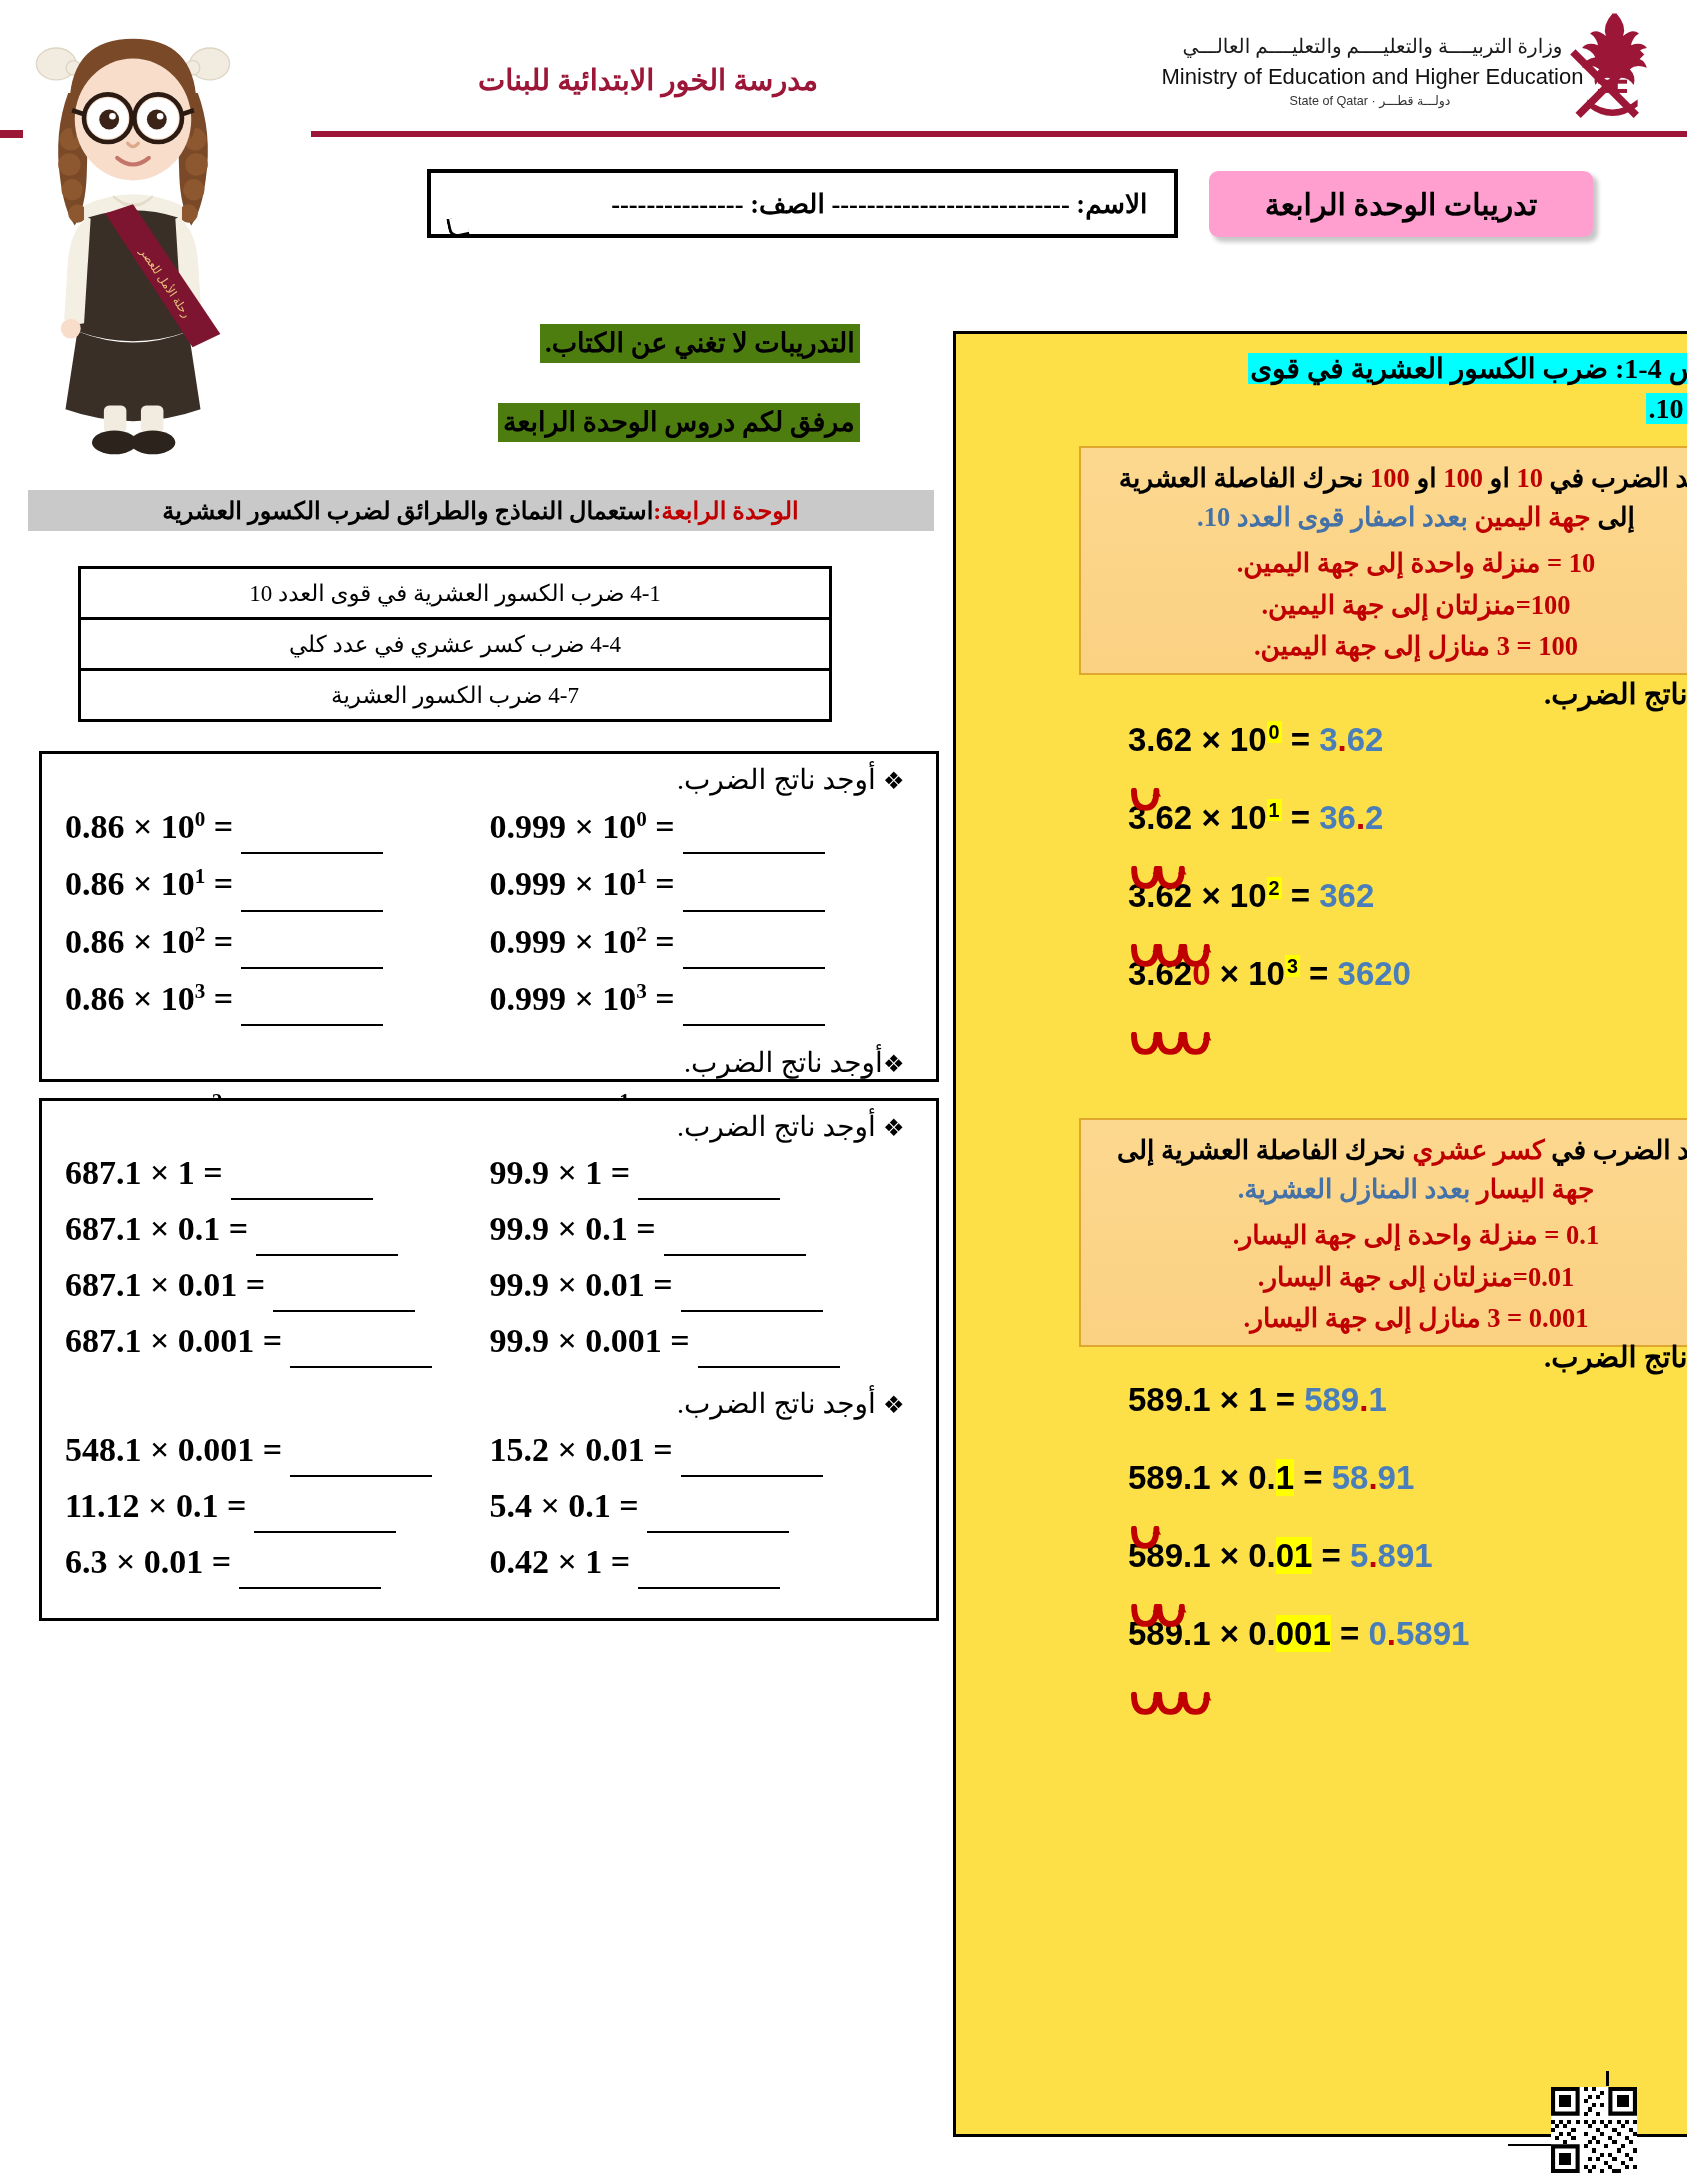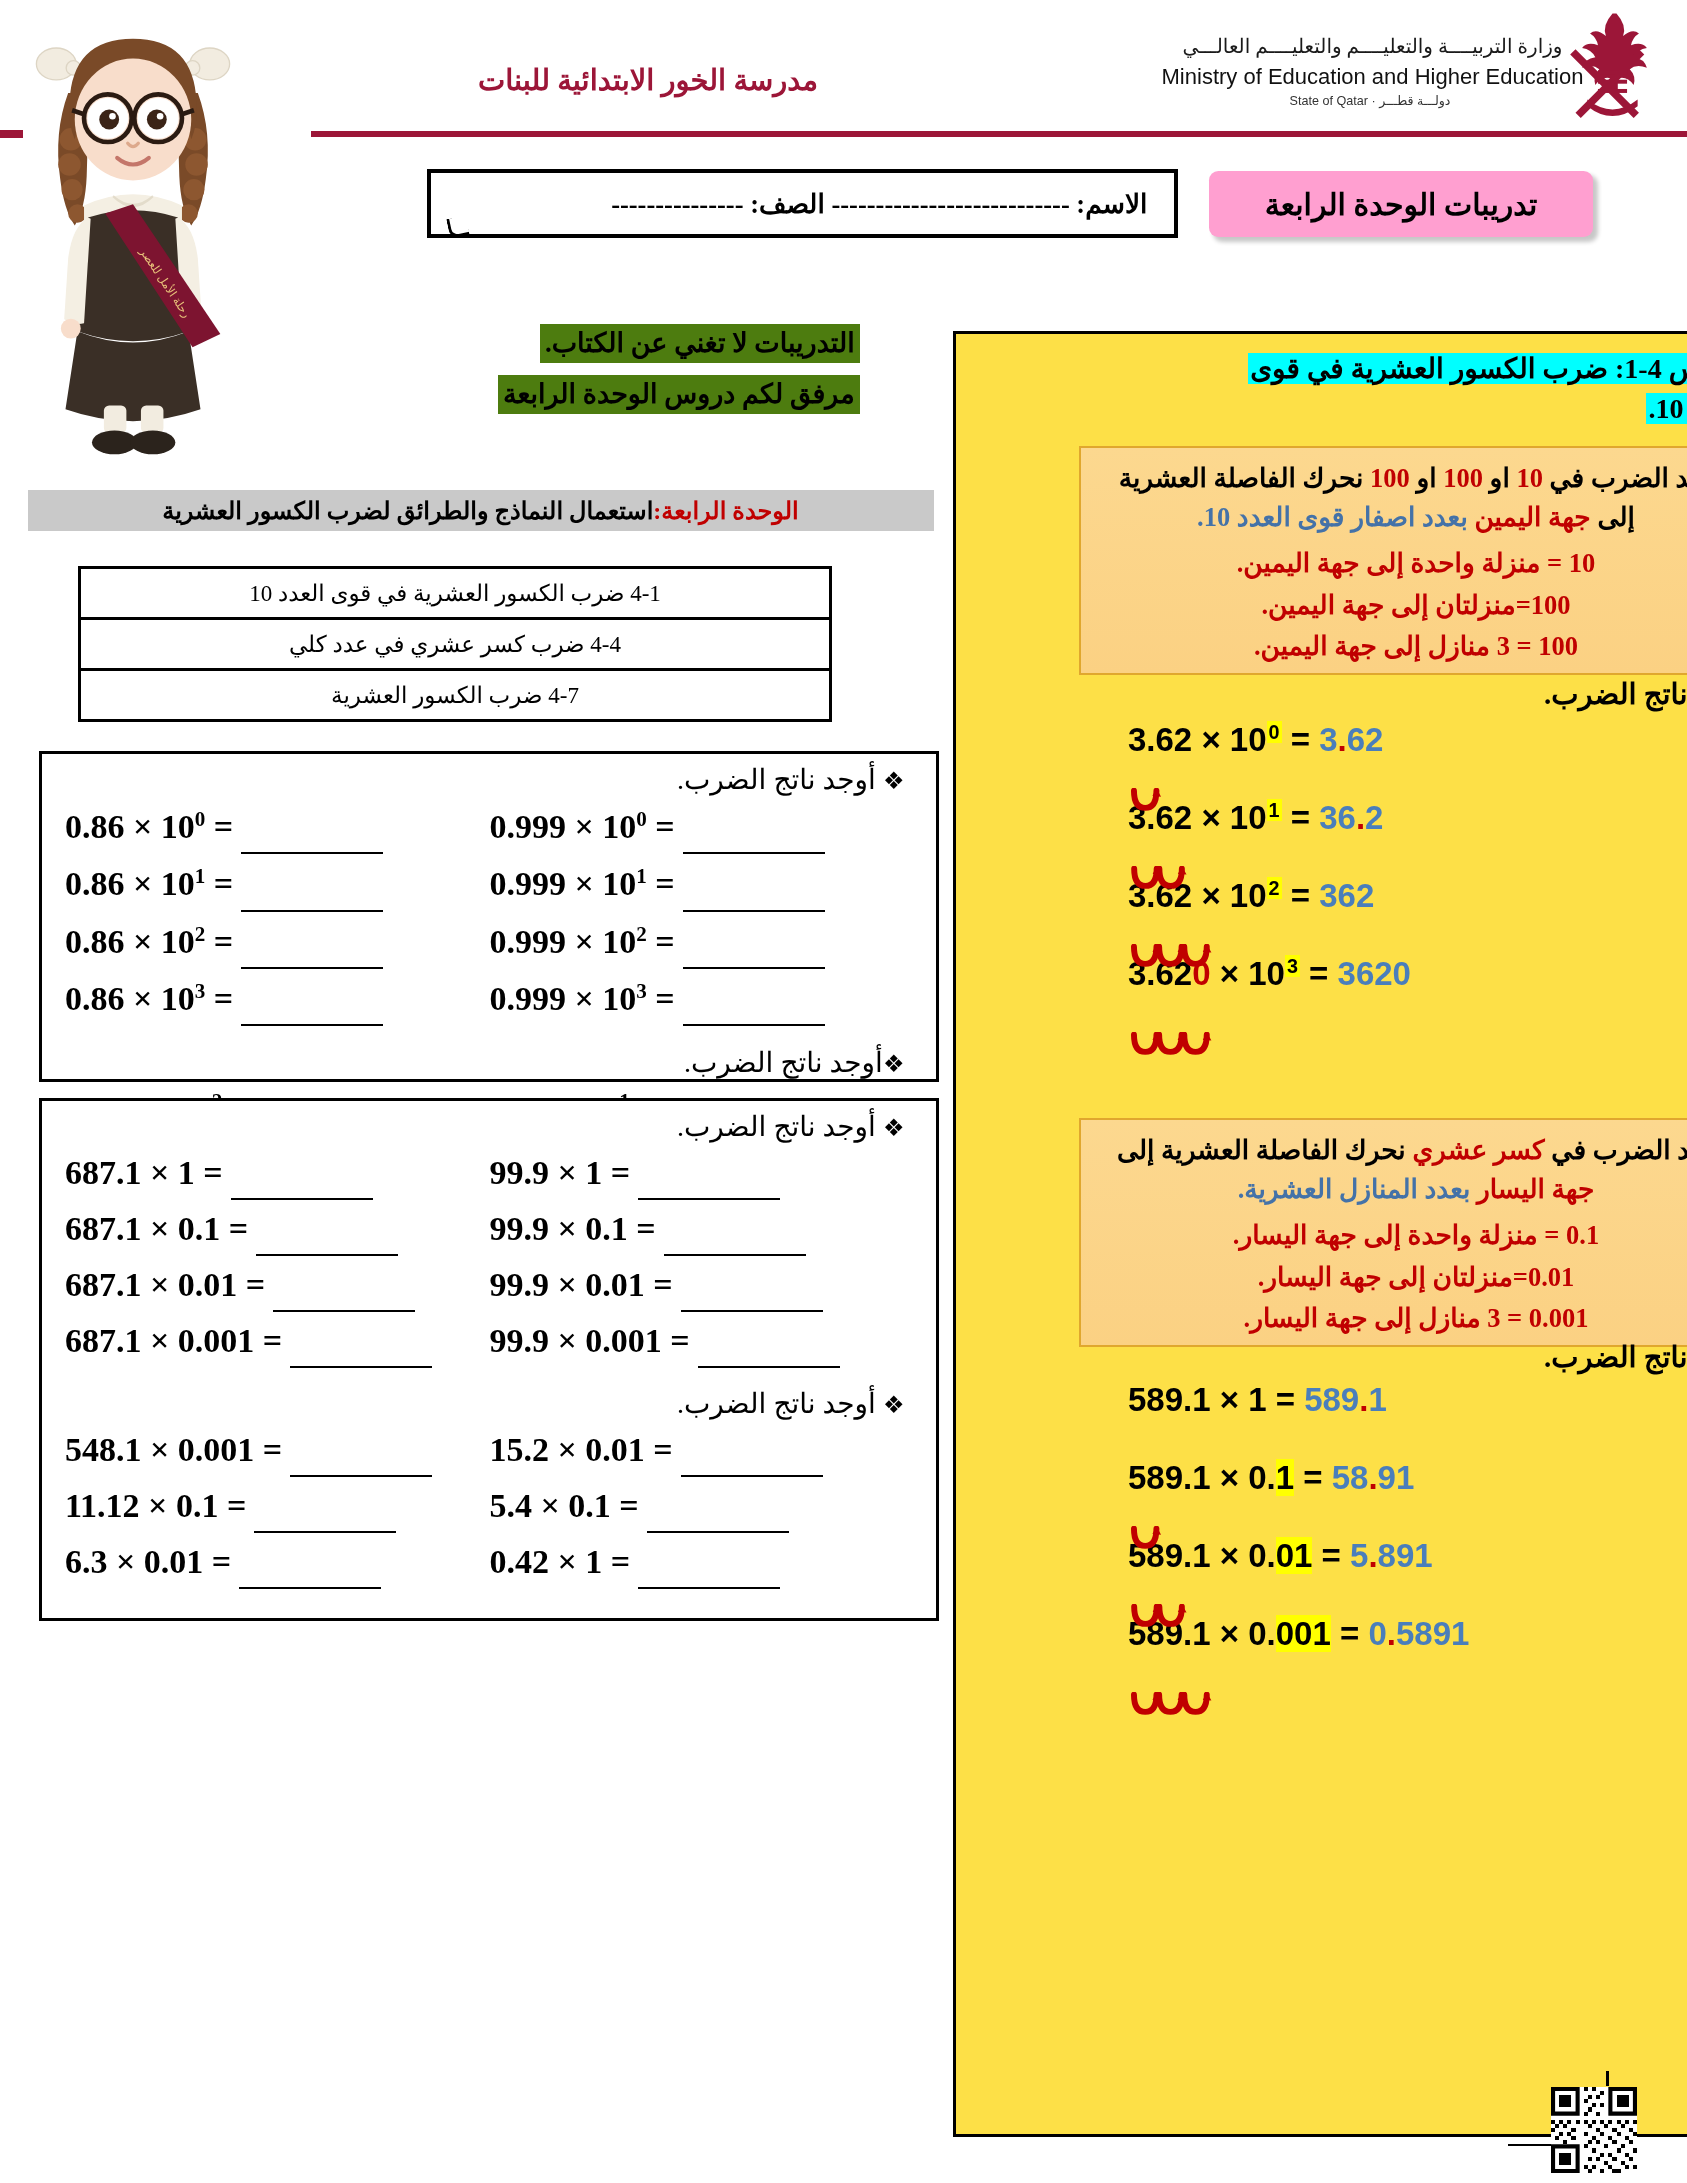--- a/index.html
+++ b/index.html
@@ -58,21 +58,21 @@
     font-size:30px;font-weight:bold;color:#000000;
   }
 
   
   #left-col{position:absolute;left:46px;top:311px;width:887px;}
   .yellow-note{
     display:inline-block;background:#4d7c0f;color:#000;font-weight:bold;
     font-size:27px;padding:1.3px 5.3px;line-height:1.35;
   }
   #note1-wrap{position:absolute;right:73px;top:13.2px;}
-  #note2-wrap{position:absolute;right:73px;top:64px;}
+  #note2-wrap{position:absolute;right:73px;top:92px;}
 
   #unit-band{
     position:absolute;left:-18.5px;top:179px;width:906px;height:41px;
     background:#c9c9c9;display:flex;align-items:center;justify-content:center;
     font-size:24px;font-weight:bold;color:#000;white-space:nowrap;
   }
   #unit-band .red{color:#c00000;}
 
   #lesson-table{
     position:absolute;left:32px;top:255px;width:754px;

